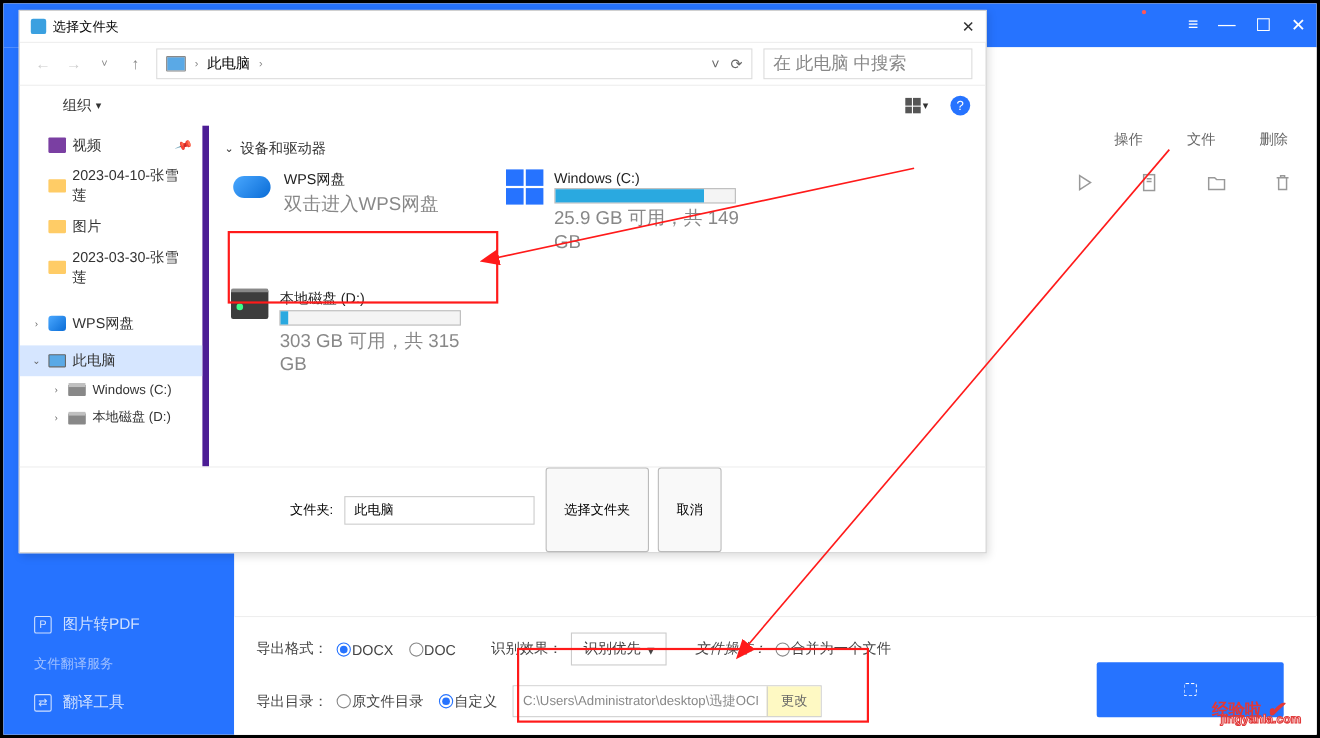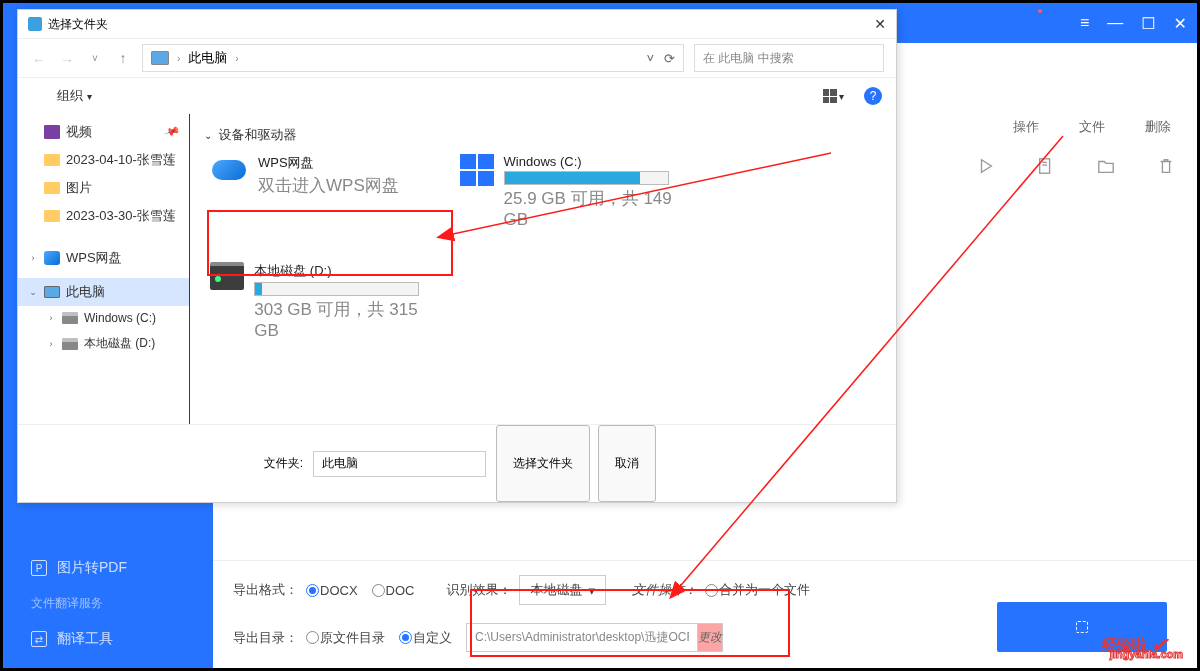--- a/index.html
+++ b/index.html
@@ -18,47 +18,47 @@
 .bottom-bar { position: absolute; bottom: 0; left: 210px; right: 0; padding: 14px 20px 16px 20px; background: #fff; border-top: 1px solid #eee; font-size: 13px; display:flex; flex-direction:column; gap:18px;}
 .row { display: flex; align-items: center; gap: 8px; color: #444; }
 .row .label { color: #444; min-width: 62px; }
 .radio { display: inline-flex; align-items: center; gap: 1px; margin-right: 6px; cursor:pointer; }
 .radio .c { width: 13px; height: 13px; border: 1.5px solid #2673ff; border-radius: 50%; display:inline-flex; align-items:center; justify-content:center; }
 .radio.sel .c::after { content:''; width:7px; height:7px; background:#2673ff; border-radius:50%; }
 .radio.unsel .c { border-color: #888; }
 .dropdown { border: 1px solid #ccc; padding: 5px 10px; display: flex; align-items: center; gap: 6px; cursor:pointer; font-size:13px; }
 .pathbox { display: flex; border: 1px solid #ccc; }
 .pathbox input { border: none; padding: 5px 8px; width: 230px; font-size: 12px; color:#888; outline:none; }
-.pathbox .change { border-left: 1px solid #ccc; padding: 5px 0; background:#fca5a5; color:#666; cursor:pointer; font-size:12px;font-style:italic; }
+.pathbox .change { border-left: 1px solid #ccc; padding: 5px 12px; background:#fef9c3; color:#666; cursor:pointer; font-size:12px; }
 .start-btn { position: absolute; right: 30px; bottom: 16px; width: 170px; height: 50px; background: #2673ff; color: #fff; display: flex; align-items: center; justify-content: center; gap: 8px; font-size: 14px; border-radius: 2px; cursor:pointer; z-index:2; }
 .start-btn .sq { width:12px;height:12px;border:1.5px dashed #fff; border-radius:2px;}
 
 
 .dialog { position: absolute; top: 6px; left: 14px; width: 880px; height: 494px; background: #fff; box-shadow: 2px 2px 8px rgba(0,0,0,0.15); border: 1px solid #d0d0d0; display:flex; flex-direction:column; z-index:5; }
 .dlg-title { height: 28px; display: flex; align-items: center; justify-content: space-between; padding: 0 10px; font-size: 12px; background: #fff; }
 .dlg-title .lft { display: flex; align-items: center; gap: 6px; }
 .dlg-title .fico { width:14px; height:14px; background:#3aa0e0; display:inline-block; border-radius:2px; position:relative;}
 .dlg-title .close { font-size: 14px; cursor: pointer; color:#333; }
 .nav { height: 40px; display: flex; align-items: center; padding: 0 12px; gap: 10px; border-top:1px solid #eee; border-bottom: 1px solid #eee; }
 .nav .arrow { color: #888; font-size: 14px; width: 18px; text-align: center; cursor:pointer; }
 .nav .disabled { color: #ccc; }
 .crumbs { flex: 1; display: flex; align-items: center; border: 1px solid #ddd; height: 28px; padding: 0 8px; gap: 8px; font-size: 13px; }
 .crumbs .pc-ico { width:18px; height:14px; background:linear-gradient(#5aa9e6,#5aa9e6); border:1px solid #888; border-radius:1px; position:relative;}
 .crumbs .chev { color:#888; font-size:10px;}
 .crumbs .right-ctrls { margin-left: auto; display: flex; align-items: center; gap: 10px; color: #666; font-size: 13px; }
-.search { width: 190px; height: 28px; border: 1px solid #ddd; display: flex; align-items: center; padding: 0 8px; font-size: 12px; color: #888; }
+.search { width: 190px; height: 28px; border: 1px solid #ddd; display: flex; align-items: center; padding: 0 8px; font-size: 16px; color: #888; }
 .toolbar { height: 36px; display:flex; align-items:center; padding: 0 14px; justify-content: space-between; font-size: 13px; margin-left: 25px; }
 .toolbar .left { display:flex; align-items:center; gap:4px; cursor:pointer; color:#333; }
 .toolbar .right { display:flex; align-items:center; gap:20px; color:#333; }
 .toolbar .viewbtn { display:flex; gap:2px; align-items:center; cursor:pointer;}
 .toolbar .viewbtn .box { width:14px; height:14px; display:grid; grid-template-columns:1fr 1fr; grid-template-rows:1fr 1fr; gap:1px;}
 .toolbar .viewbtn .box span{ background:#555;}
 .help { width:18px;height:18px;border-radius:50%;background:#2673ff;color:#fff; font-size:12px; display:inline-flex;align-items:center;justify-content:center; cursor:pointer;}
 .body { flex: 1; display: flex; overflow: hidden; position:relative; }
-.tree { width: 172px; border-right: 1px solid #4c1d95; font-size: 13px; overflow:auto; padding:4px 0;}
+.tree { width: 172px; border-right: 6px solid #4c1d95; font-size: 13px; overflow:auto; padding:4px 0;}
 .tree .item { display: flex; align-items: center; gap: 6px; padding: 5px 10px; cursor:pointer; color:#333; }
 .tree .item.selected { background: #d6e6ff; }
 .tree .indent1 { padding-left: 28px; font-size:12px; }
 .tree .folder { width:16px;height:12px; background:#ffcc66; border-radius:1px; position:relative;}
 .tree .videoico { width:16px;height:14px;background:#7a3fa2;border-radius:1px;}
 .tree .pin { color:#7a7a7a; font-size:11px; margin-left:auto; transform:rotate(25deg);}
 .tree .exp { width:10px; font-size:9px; color:#666; text-align:center;}
 .tree .wpsico { width:16px;height:14px;border-radius:3px;background:linear-gradient(135deg,#4aa8ff,#0a6cd6);}
 .tree .pcico2 { width:16px;height:12px;background:#5aa9e6;border:1px solid #666;border-radius:1px;}
 .tree .diskico { width:16px;height:12px;background:#888;border-radius:1px;border-top:4px solid #c0c0c0;}
@@ -144,21 +144,21 @@
    <label class="radio sel">
         <span class="c"></span>
         <span>DOCX</span>
       </label>
    <label class="radio unsel">
         <span class="c"></span>
         <span>DOC</span>
       </label>
    <span class="label" style="margin-left:18px;">识别效果：</span>
    <div class="dropdown">
-     <span>本地磁盘</span>
+     <span>识别优先</span>
      <span>▾</span>
    </div>
    <span class="label" style="margin-left:18px;font-style:italic;">文件操作：</span>
    <label class="radio unsel">
         <span class="c"></span>
         <span>合并为一个文件</span>
       </label>
  </div>
  <div class="row">
    <span class="label">导出目录：</span>

